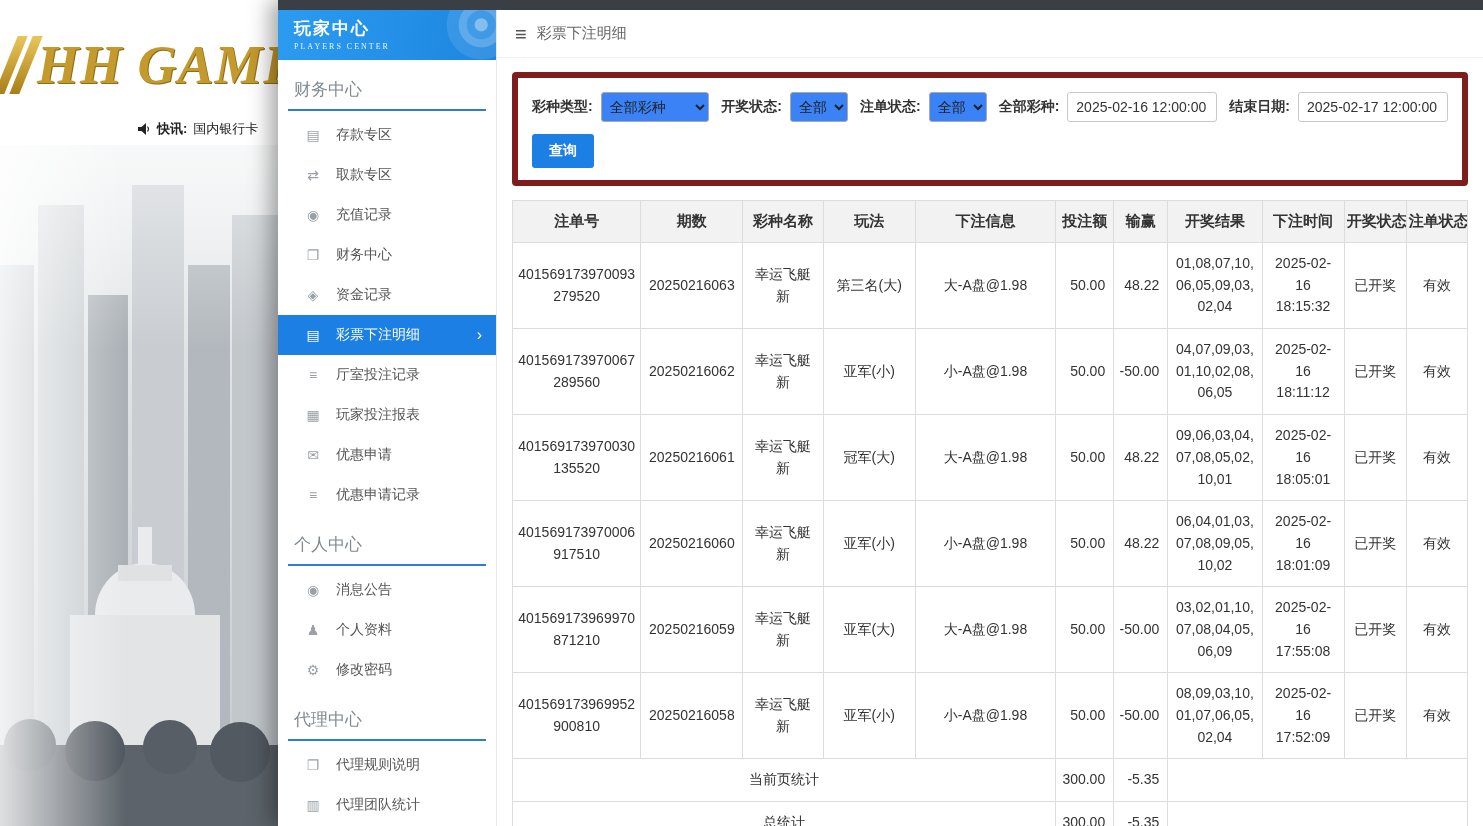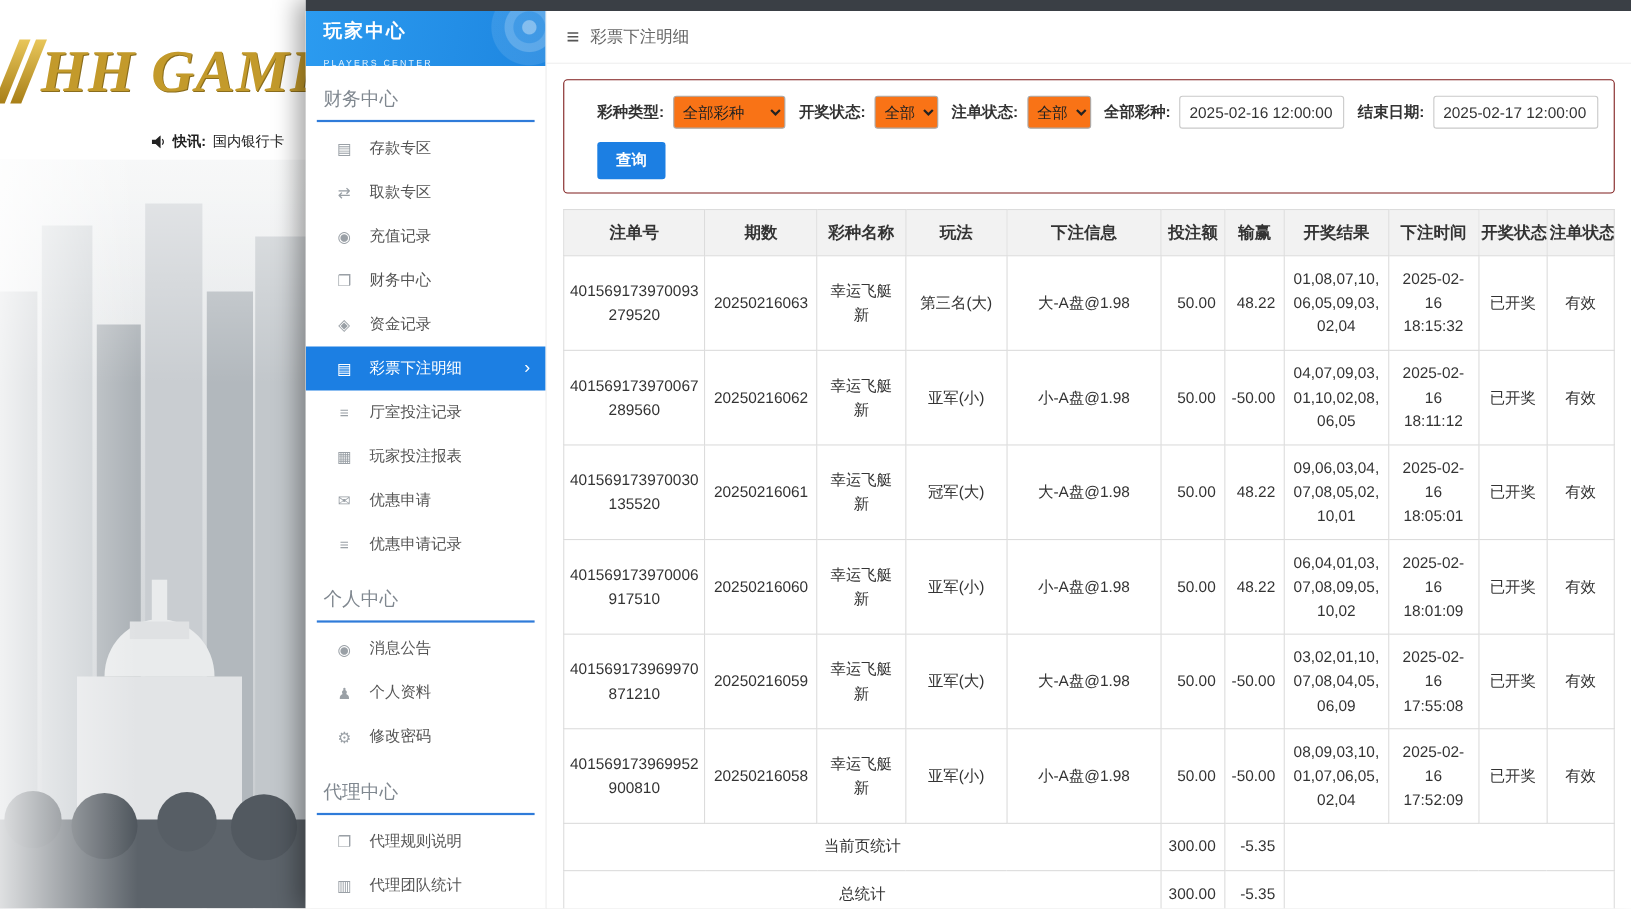--- a/index.html
+++ b/index.html
@@ -35,44 +35,44 @@
   .topstrip{height:10px;background:#3a3f45;flex:0 0 auto;}
   .panel-body{flex:1;display:flex;min-height:0;}
 
   
   .sidebar{width:219px;flex:0 0 auto;background:#fff;border-right:1px solid #e8e8e8;overflow:hidden;}
   .sb-header{height:50px;background:linear-gradient(100deg,#2b9bf0,#1e86e0);color:#fff;
              padding:7px 0 0 16px;position:relative;overflow:hidden;}
   .sb-header::after{content:"";position:absolute;right:-14px;top:-14px;width:72px;height:72px;border-radius:50%;
              background:radial-gradient(circle at 60% 40%, rgba(255,255,255,.45) 0 6px, rgba(255,255,255,.15) 7px 14px, rgba(255,255,255,.28) 15px 22px, rgba(255,255,255,.10) 23px 34px, transparent 35px);}
   .sb-title{font-size:17px;font-weight:bold;letter-spacing:2px;}
-  .sb-sub{font-size:8px;letter-spacing:2px;opacity:.9;margin-top:13px;}
+  .sb-sub{font-size:8px;letter-spacing:2px;opacity:.9;margin-top:2px;font-family:Liberation Serif, serif;}
   .section-title{margin:14px 10px 4px 10px;padding:4px 6px 8px 6px;font-size:17px;color:#808890;
                  border-bottom:2px solid #2f7bd9;}
   .menu-item{height:40px;display:flex;align-items:center;padding-left:26px;position:relative;
              color:#555;font-size:14px;cursor:pointer;}
   .menu-item .mi-icon{width:18px;margin-right:14px;color:#9aa0a6;font-size:14px;text-align:center;font-style:normal;}
   .menu-item.active{background:var(--accent);color:#fff;}
   .menu-item.active .mi-icon{color:#fff;}
   .menu-item .mi-arrow{position:absolute;right:14px;font-size:16px;color:#fff;}
 
   
   .content{flex:1;display:flex;flex-direction:column;min-width:0;background:#fff;}
   .c-header{height:48px;flex:0 0 auto;display:flex;align-items:center;gap:10px;padding:0 18px;
             border-bottom:1px solid #efefef;color:#666;}
   .hamburger{font-size:20px;color:#555;cursor:pointer;line-height:1;}
   .c-title{font-size:15px;}
   .c-body{flex:1;padding:14px 15px;overflow:hidden;}
 
   
-  .filter-box{border:1px solid #7f1d1d;border-radius:4px;padding:14px 14px 12px 30px;}
+  .filter-box{border:6px solid #7f1d1d;border-radius:4px;padding:14px 14px 12px 14px;}
   .filter-row{display:flex;align-items:center;gap:8px;flex-wrap:nowrap;font-size:14px;color:#333;}
   .filter-row label{font-weight:bold;white-space:nowrap;}
   .filter-row label.gap{margin-left:4px;}
-  .filter-row select{height:30px;border:1px solid #a9a9a9;border-radius:3px;background:#f97316;
+  .filter-row select{height:30px;border:1px solid #a9a9a9;border-radius:3px;background:#3b82f6;
                      font-size:14px;padding:2px 4px;color:#222;font-family:inherit;}
   .sel-wide{width:118px;}
   .sel-small{width:62px;}
   .filter-row input[type=text]{height:30px;width:150px;border:1px solid #c9c9c9;border-radius:3px;
                      padding:0 8px;font-size:14px;color:#333;font-family:inherit;}
   .btn-search{margin-top:12px;background:var(--accent);color:#fff;border:none;border-radius:3px;
               padding:8px 17px;font-size:14px;font-weight:bold;cursor:pointer;font-family:inherit;}
 
   
   table.bet-table{width:100%;margin-top:14px;border-collapse:collapse;table-layout:fixed;

